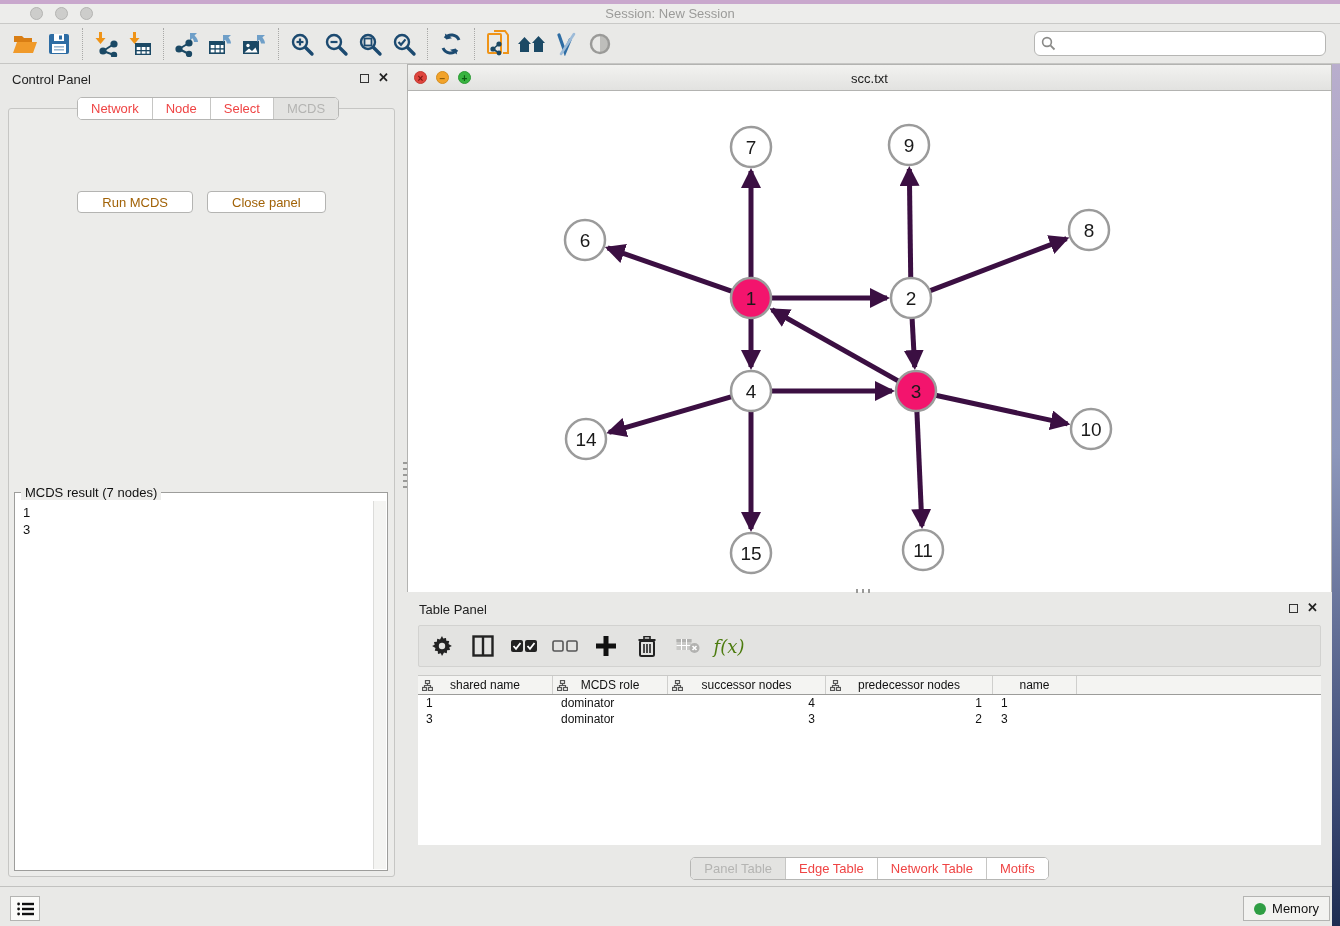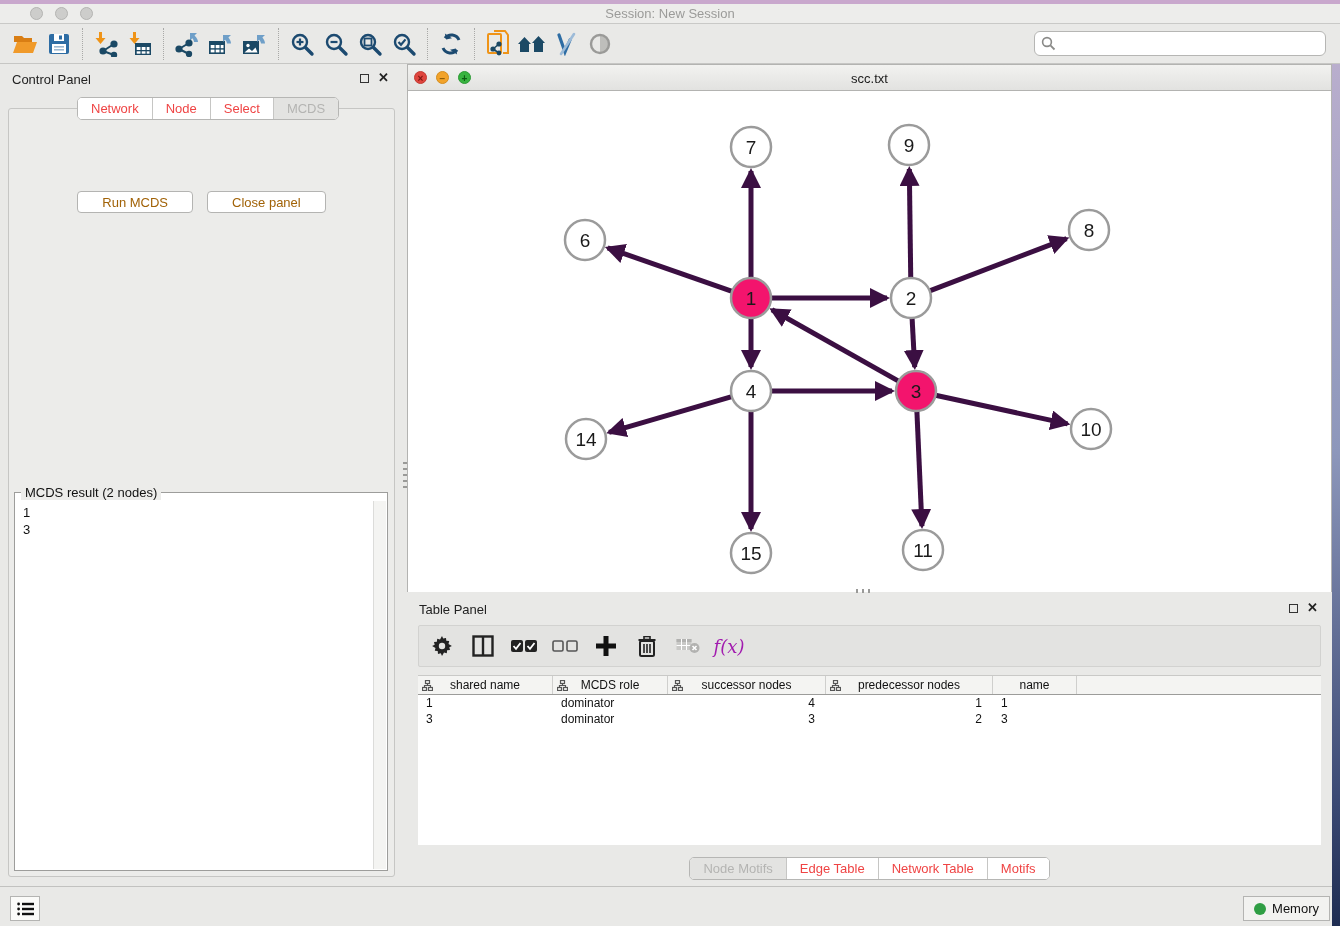--- a/index.html
+++ b/index.html
@@ -74,21 +74,21 @@
   .dot.red { left:6px; background:#df453e; border:1px solid #c23b34; color:#7e1511; }
   .dot.yellow { left:28px; background:#f2a32a; border:1px solid #d58d1e; color:#8a5a07; }
   .dot.green { left:50px; background:#37b33f; border:1px solid #2d9a35; color:#0d5c13; }
   .net-canvas { position:absolute; left:0; top:26px; width:923px; height:501px; background:#fff; }
 
   
   .table-panel { position:absolute; left:407px; top:594px; width:925px; height:292px; background:#e9e9e7; }
   .tp-toolbar { position:absolute; left:11px; top:31px; width:903px; height:42px; background:#e3e3e1;
     border:1px solid #d2d2d0; border-radius:2px; display:flex; align-items:center; padding-left:10px; gap:15px; }
   .ticon { width:26px; height:26px; display:flex; align-items:center; justify-content:center; cursor:pointer; }
-  .fx { font-family:"DejaVu Serif", serif; font-style:italic; font-size:18px; color:#a21caf; }
+  .fx { font-family:"DejaVu Serif", serif; font-style:italic; font-size:18px; color:#4d7c0f; }
   .data-table { position:absolute; left:11px; top:81px; width:903px; height:170px; background:#fff; border-top:1px solid #c9c9c7; }
   .dt-header { display:flex; height:19px; background:#f4f4f2; border-bottom:1px solid #9c9c9a; }
   .dt-hcell { display:flex; align-items:center; border-right:1px solid #cfcfcd; font-size:12px; color:#111;
     position:relative; cursor:pointer; }
   .dt-hcell .hicon { margin-left:4px; }
   .dt-hcell .hlabel { position:absolute; left:0; right:0; text-align:center; }
   .dt-row { display:flex; height:16px; background:#fff; }
   .dt-cell { font-size:12px; color:#111; padding:1px 8px 0 8px; overflow:hidden; white-space:nowrap; }
   .dt-cell.right { text-align:right; padding-right:11px; }
   .tab-strip-wrap { position:absolute; left:0; top:263px; width:100%; display:flex; justify-content:center; }
@@ -285,21 +285,21 @@
       <span class="seg-tab">Node</span>
       <span class="seg-tab">Select</span>
       <span class="seg-tab active">MCDS</span>
     </div>
   <div class="cp-content">
     <div class="btn-row">
       <button class="btn">Run MCDS</button>
       <button class="btn">Close panel</button>
     </div>
     <div class="result-fieldset">
-      <span class="result-legend">MCDS result (2 nodes)</span>
+      <span class="result-legend">MCDS result (7 nodes)</span>
       <div class="result-box" id="result-box">
           <div class="result-item">1</div>
           <div class="result-item">3</div>
         </div>
       <div class="result-scroll"></div>
     </div>
   </div>
 </div>
 
 <div class="v-split-dots"></div>
@@ -512,21 +512,21 @@
           <div class="dt-cell" style="width: 115px;">dominator</div>
           <div class="dt-cell right" style="width: 158px;">3</div>
           <div class="dt-cell right" style="width: 167px;">2</div>
           <div class="dt-cell" style="width: 84px;">3</div>
         </div>
       </div>
   </div>
 
   <div class="tab-strip-wrap">
     <div class="seg-tabs" id="tp-tabs">
-        <span class="seg-tab active">Node Motifs</span>
+        <span class="seg-tab active">Panel Table</span>
         <span class="seg-tab">Edge Table</span>
         <span class="seg-tab">Network Table</span>
         <span class="seg-tab">Motifs</span>
       </div>
   </div>
 </div>
 
 <div class="status-bar">
   <span class="list-btn">
     <svg width="17" height="14" viewBox="0 0 17 14">

